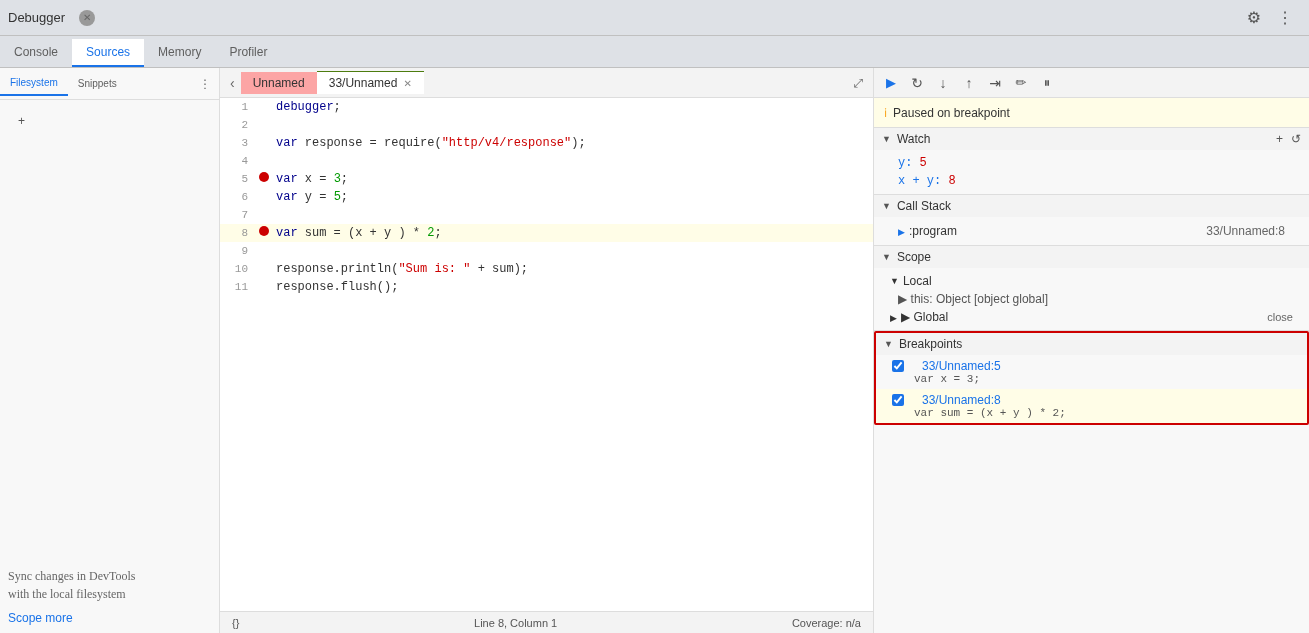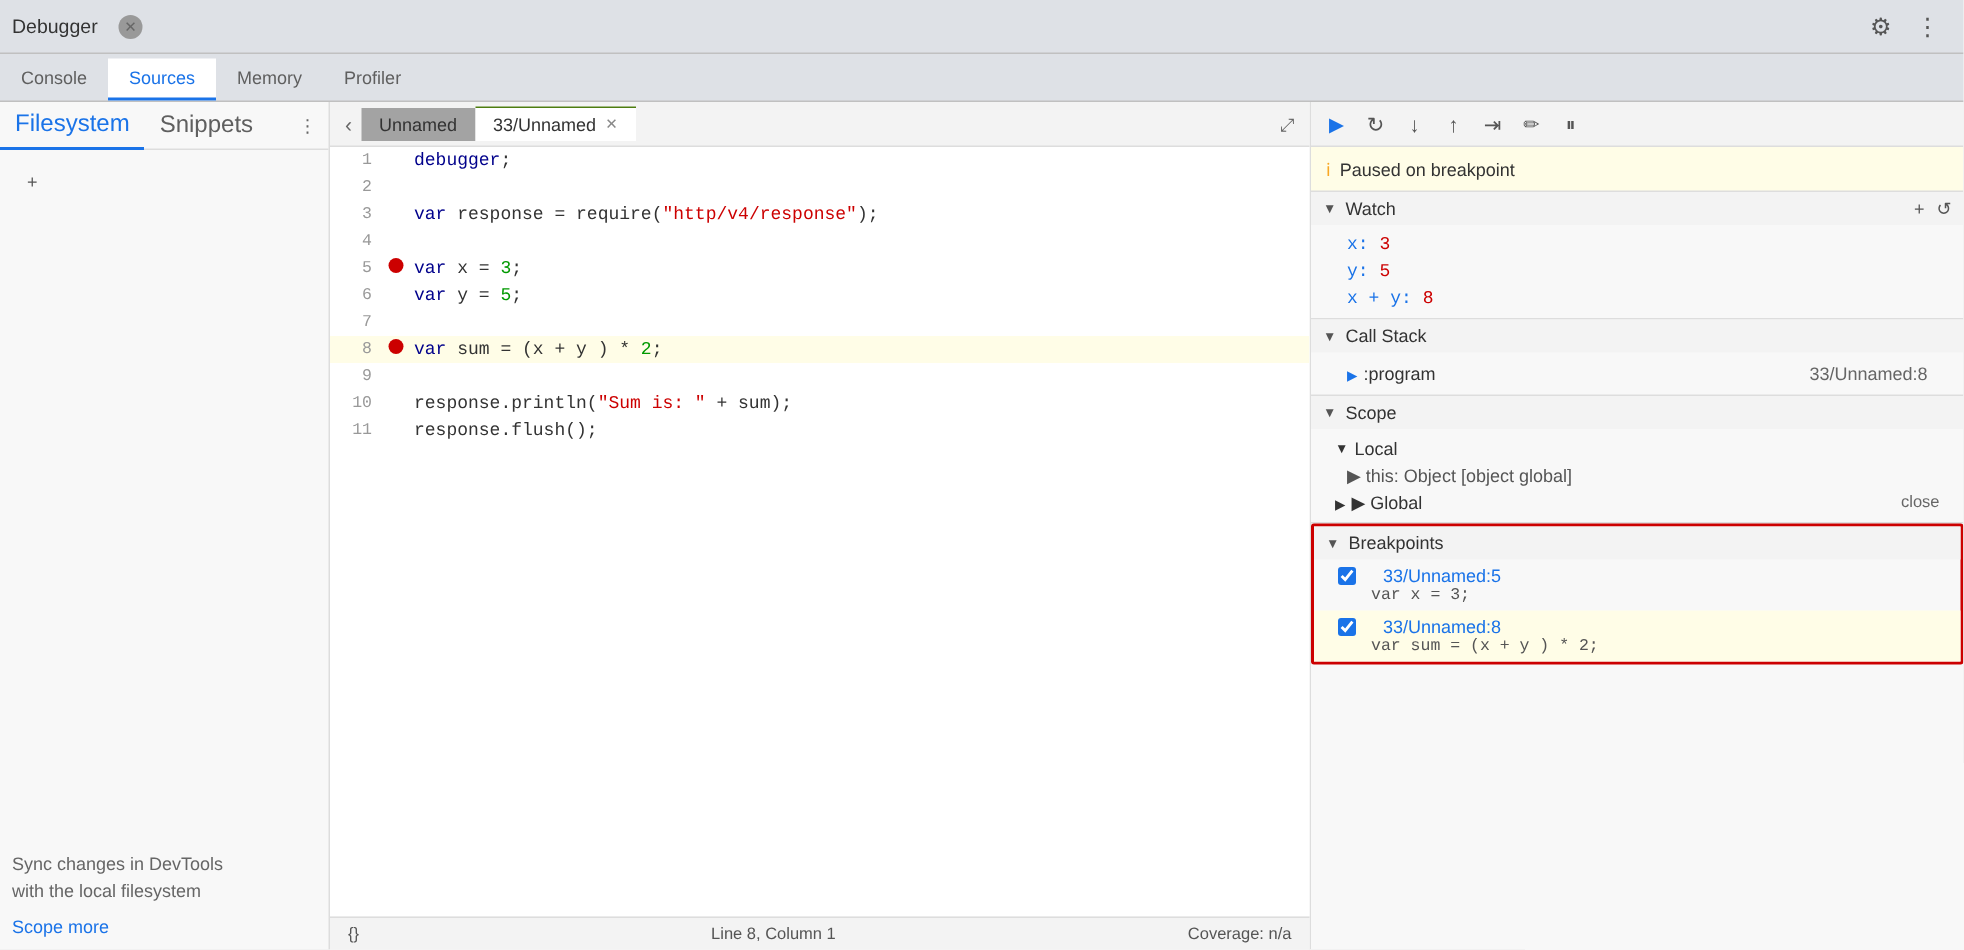--- a/index.html
+++ b/index.html
@@ -13,33 +13,33 @@
     .tab-bar { display: flex; background: #dee1e6; height: 32px; align-items: flex-end; border-bottom: 1px solid #c0c0c0; padding-left: 0; }
     .tab { padding: 6px 14px; font-size: 12px; cursor: pointer; color: #5f5f5f; border-bottom: 2px solid transparent; }
     .tab.active { color: #1a73e8; border-bottom: 2px solid #1a73e8; background: #fff; }
 
     
     .main { display: flex; height: calc(633px - 68px); }
 
     
     .sidebar { width: 220px; background: #f8f8f8; border-right: 1px solid #ddd; display: flex; flex-direction: column; }
     .sidebar-tabs { display: flex; align-items: center; border-bottom: 1px solid #ddd; height: 32px; }
-    .sidebar-tab { padding: 6px 10px; font-size: 16px; cursor: pointer; color: #5f5f5f; }
+    .sidebar-tab { padding: 6px 10px; font-size: 10px; cursor: pointer; color: #5f5f5f; }
     .sidebar-tab.active { color: #1a73e8; border-bottom: 2px solid #1a73e8; }
     .sidebar-more { margin-left: auto; padding: 4px 8px; cursor: pointer; color: #666; }
     .sidebar-add { padding: 6px 10px; font-size: 12px; color: #555; cursor: pointer; }
     .sidebar-body { flex: 1; padding: 8px; }
-    .sync-text { color: #666; font-size: 12px; line-height: 1.5; padding: 8px; margin-top: auto; }
+    .sync-text { color: #666; font-size: 12px; line-height: 1.5; padding: 8px; margin-top: auto; font-family: Liberation Serif, serif; }
     .learn-more { color: #1a73e8; text-decoration: none; font-size: 12px; padding: 0 8px 8px; display: inline-block; }
 
     
     .editor-pane { flex: 1; display: flex; flex-direction: column; background: #fff; border-right: 1px solid #ddd; }
     .file-tabs-bar { display: flex; align-items: center; background: #f3f3f3; border-bottom: 1px solid #ddd; height: 30px; padding: 0 4px; }
     .file-tab-left-arrow { padding: 0 6px; cursor: pointer; color: #666; font-size: 14px; }
-    .file-tab { padding: 4px 12px; font-size: 12px; cursor: pointer; color: #333; background: #a3a3a3; display: flex; align-items: center; gap: 6px; }
+    .file-tab { padding: 4px 12px; font-size: 12px; cursor: pointer; color: #333; background: #fca5a5; display: flex; align-items: center; gap: 6px; }
     .file-tab.active { background: #fff; border-top: 1px solid #4d7c0f; }
     .file-tab .tab-close { color: #888; font-size: 10px; }
     .file-tab-maximize { margin-left: auto; padding: 0 6px; cursor: pointer; color: #666; }
 
     
     .code-area { flex: 1; overflow: auto; background: #fff; font-family: 'Courier New', Courier, monospace; font-size: 12px; line-height: 18px; }
     .code-line { display: flex; align-items: center; min-height: 18px; }
     .code-line.highlighted { background: #fffde7; }
     .line-number { width: 36px; text-align: right; color: #999; padding-right: 8px; user-select: none; font-size: 11px; flex-shrink: 0; }
     .bp-dot { width: 16px; text-align: center; flex-shrink: 0; }
@@ -241,23 +241,20 @@
       <div class="section-header">
         <span class="triangle">▼</span>
         <span>Watch</span>
         <div class="actions">
           <span style="cursor:pointer;color:#555;margin-right:4px;">+</span>
           <span style="cursor:pointer;color:#555;">↺</span>
         </div>
       </div>
       <div class="section-body">
         <div class="watch-item">
-          <span class="watch-key">x:</span> <span class="watch-val">3</span>
-        </div>
-        <div class="watch-item">
           <span class="watch-key">y:</span> <span class="watch-val">5</span>
         </div>
         <div class="watch-item">
           <span class="watch-key">x + y:</span> <span class="watch-val">8</span>
         </div>
       </div>
     </div>
 
     <div class="section">
       <div class="section-header">

